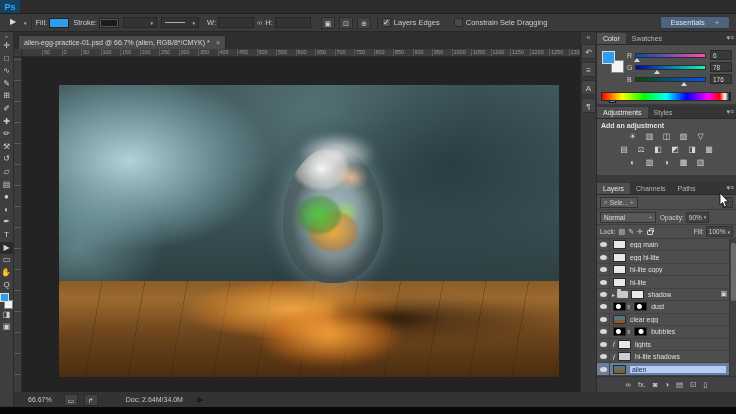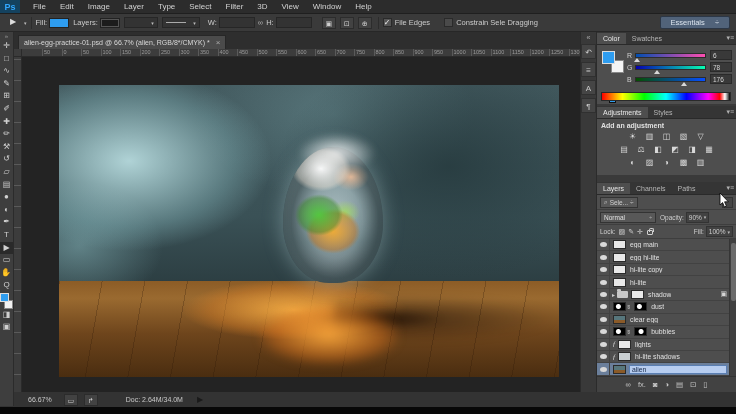--- a/index.html
+++ b/index.html
@@ -189,63 +189,50 @@
   
   #cursor { position:absolute; left:719px; top:193px; z-index:99; }
 </style>
 </head>
 <body>
 
 <div id="app">
 
   <div id="menubar">
     <div id="ps-logo">Ps</div>
-    <div id="menu-items" style="display: flex;">
-        <span class="menu-item">File</span>
-        <span class="menu-item">Edit</span>
-        <span class="menu-item">Image</span>
-        <span class="menu-item">Layer</span>
-        <span class="menu-item">Type</span>
-        <span class="menu-item">Select</span>
-        <span class="menu-item">Filter</span>
-        <span class="menu-item">3D</span>
-        <span class="menu-item">View</span>
-        <span class="menu-item">Window</span>
-        <span class="menu-item">Help</span>
-      </div>
   </div>
 
   <div id="optionsbar">
     <div class="tool-preview">▶</div>
     <span class="dd-arrow">▾</span>
     <div class="opt-sep"></div>
     <span>Fill:</span>
     <div class="swatch" id="fill-swatch" style="background:#2e9df0;"></div>
-    <span>Layers:</span>
+    <span>Stroke:</span>
     <div class="swatch" style="background:#1c1c1c; box-shadow:inset 0 0 0 1px #555;"></div>
     <div class="well" style="width:34px;">
       <span class="dd-arrow" style="margin-left:auto;">▾</span>
     </div>
     <div class="well" style="width:38px; margin-left:4px;">
       <span style="border-top:1px solid #aaa; width:20px; display:inline-block;"></span>
       <span class="dd-arrow" style="margin-left:auto;">▾</span>
     </div>
     <span style="margin-left:8px;">W:</span>
     <div class="well" style="width:36px; margin-left:2px;"></div>
     <span style="margin:0 3px; color:#aaa;">∞</span>
     <span>H:</span>
     <div class="well" style="width:36px; margin-left:2px;"></div>
     <div style="display:flex; margin-left:8px;" id="opt-mini-btns">
         <div class="mini-btn">▣</div>
         <div class="mini-btn">⊡</div>
         <div class="mini-btn">⊕</div>
       </div>
     <div class="opt-sep"></div>
     <div class="checkbox">✓</div>
-    <span>File Edges</span>
+    <span>Layers Edges</span>
     <div class="checkbox unchecked" style="margin-left:14px;"></div>
     <span>Constrain Sele Dragging</span>
     <div id="workspace-btn">
       <span>Essentials</span>
       <span style="margin-left:8px;">÷</span>
     </div>
   </div>
 
   <div id="toolbar">
     <div class="chev">»</div>

